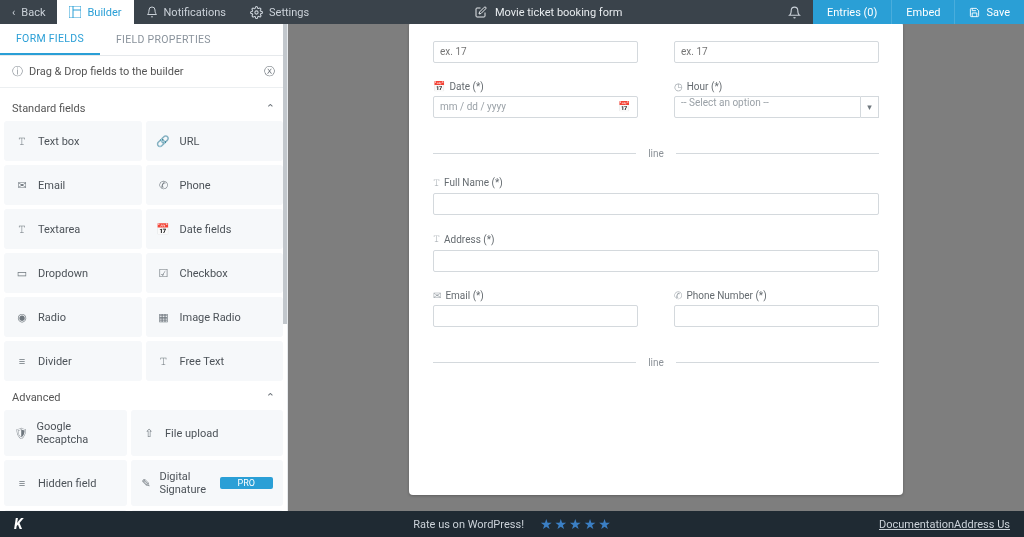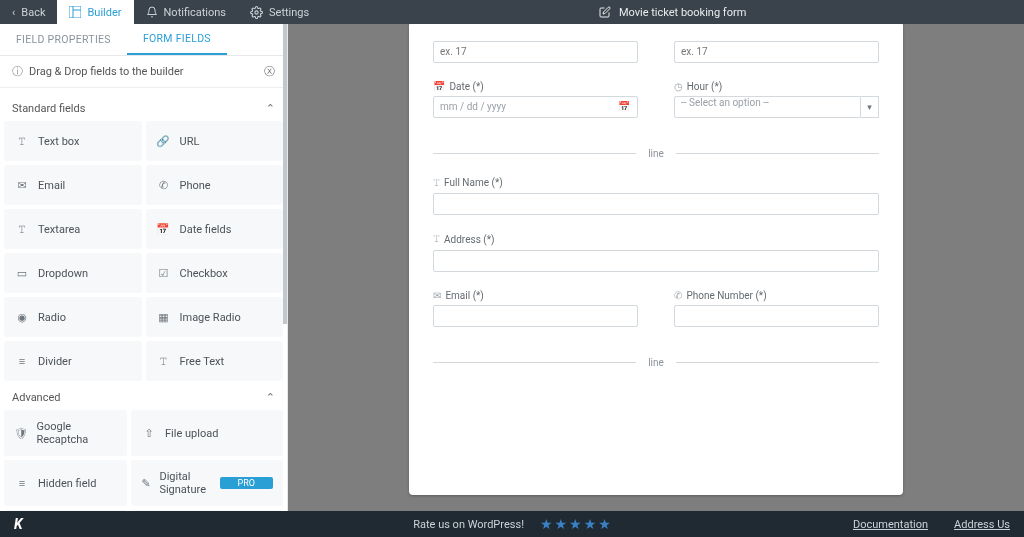--- a/index.html
+++ b/index.html
@@ -40,21 +40,21 @@
 .select .input{flex:1;border-top-right-radius:0;border-bottom-right-radius:0}
 .select .dd{width:18px;height:22px;border:1px solid #d4d9dd;border-left:0;display:flex;align-items:center;justify-content:center;font-size:9px;color:#6f777e}
 .divider{display:flex;align-items:center;margin:30px 0 4px}
 .divider::before,.divider::after{content:"";flex:1;height:1px;background:#d4d9dd}
 .divider span{font-size:10px;color:#8c9298;padding:0 12px}
 .footer{height:26px;background:#1f2a33;position:absolute;bottom:0;left:0;right:0;display:flex;align-items:center;color:#cbd2d9;font-size:11px;padding:0 14px}
 .footer .k{font-weight:bold;font-style:italic;font-size:14px;color:#fff}
 .footer .mid{position:absolute;left:50%;transform:translateX(-50%);display:flex;align-items:center;gap:16px}
 .stars{display:flex;gap:2px}
 .star{color:#3b7fc4;font-size:14px}
-.footer .links{margin-left:auto;display:flex;gap:26px}
+.footer .links{margin-left:auto;display:flex;gap:0}
 .footer .links span{text-decoration:underline;cursor:pointer}
 svg{display:block}
 </style>
 </head>
 <body>
 
 <div class="topbar">
   <div class="tb-left">
     <div class="tb-btn">
       <span>‹</span>
@@ -90,27 +90,50 @@
   </div>
   <div class="tb-center">
     <span>
         <svg width="12" height="12" viewBox="0 0 24 24" fill="none" stroke="#e8ecef" stroke-width="2">
           <path d="M11 4H4a2 2 0 00-2 2v14a2 2 0 002 2h14a2 2 0 002-2v-7"></path>
           <path d="M18.5 2.5a2.1 2.1 0 013 3L12 15l-4 1 1-4 9.5-9.5z"></path>
         </svg>
       </span>
     <span>Movie ticket booking form</span>
   </div>
+  <div class="tb-right">
+    <div class="tb-bell">
+        <svg width="13" height="13" viewBox="0 0 24 24" fill="none" stroke="currentColor" stroke-width="2">
+          <path d="M18 8a6 6 0 10-12 0c0 7-3 9-3 9h18s-3-2-3-9M13.7 21a2 2 0 01-3.4 0"></path>
+        </svg>
+      </div>
+    <div class="tb-blue">
+        <span>Entries (0)</span>
+      </div>
+    <div class="tb-blue">
+        <span>Embed</span>
+      </div>
+    <div class="tb-blue">
+      <span>
+          <svg width="11" height="11" viewBox="0 0 24 24" fill="none" stroke="#fff" stroke-width="2">
+            <path d="M19 21H5a2 2 0 01-2-2V5a2 2 0 012-2h11l5 5v11a2 2 0 01-2 2z"></path>
+            <polyline points="17 21 17 13 7 13 7 21"></polyline>
+            <polyline points="7 3 7 8 15 8"></polyline>
+          </svg>
+        </span>
+      <span>Save</span>
+    </div>
+  </div>
 </div>
 
 <div class="main">
   <div class="sidebar">
     <div class="tabs">
+      <div class="tab active">FORM FIELDS</div>
       <div class="tab">FIELD PROPERTIES</div>
-      <div class="tab active">FORM FIELDS</div>
     </div>
     <div class="sb-info">
       <span style="margin-right:6px;color:#8a9198">ⓘ</span>
       <span>Drag &amp; Drop fields to the builder</span>
       <span class="x">ⓧ</span>
     </div>
     <div class="sb-scroll">
       <div class="sb-section">
         <span>Standard fields</span>
         <span class="chev">⌃</span>

